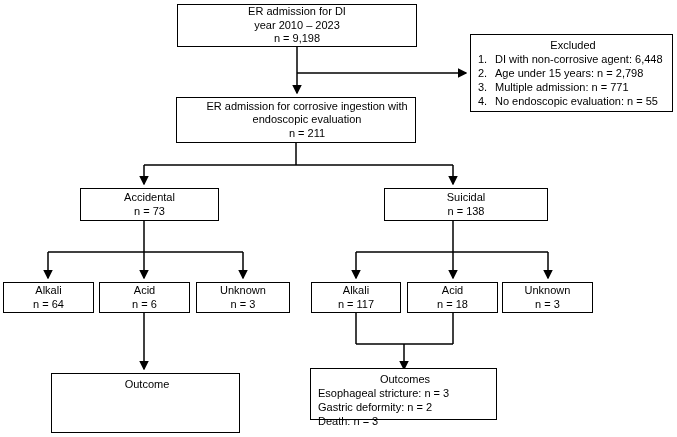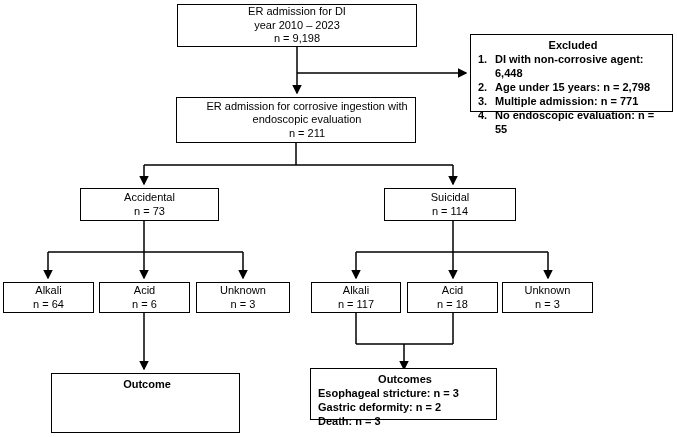--- a/index.html
+++ b/index.html
@@ -32,35 +32,34 @@
     line-height: 13.5px;
     text-align: left;
     color: #000000;
   }
   .box.list {
     align-items: stretch;
     justify-content: flex-start;
     text-align: left;
     padding: 3px 4px 12px 7px;
     line-height: 14px;
-    font-weight: bold;
   }
   .box.list .box-title {
     text-align: center;
     width: 100%;
   }
   .lrow { display: flex; }
   .lnum { width: 17px; flex: 0 0 17px; }
   .ltext { flex: 1; }
   
   .b-admission   { left:177px; top:4px;   width:240px; height:43px; }
   .b-excluded    { left:470px; top:34px;  width:203px; height:78px; }
   .b-corrosive   { left:176px; top:97px;  width:240px; height:46px;padding-left:22px; }
   .b-accidental  { left:80px;  top:188px; width:139px; height:33px; }
-  .b-suicidal    { left:384px; top:188px; width:132px; height:33px; }
+  .b-suicidal    { left:384px; top:188px; width:164px; height:33px; }
   .b-acc-alkali  { left:3px;   top:282px; width:91px;  height:31px; }
   .b-acc-acid    { left:99px;  top:282px; width:91px;  height:31px; }
   .b-acc-unknown { left:196px; top:282px; width:94px;  height:31px; }
   .b-sui-alkali  { left:311px; top:282px; width:90px;  height:31px; }
   .b-sui-acid    { left:407px; top:282px; width:91px;  height:31px; }
   .b-sui-unknown { left:502px; top:282px; width:91px;  height:31px; }
   .b-outcome-acc { left:51px;  top:373px; width:189px; height:60px;gap:40px; }
   .b-outcome-sui { left:310px; top:368px; width:187px; height:52px; }
 </style>
 </head>
@@ -137,21 +136,21 @@
     <div>endoscopic evaluation</div>
     <div>n = 211</div>
   </div>
 
   <div class="box b-accidental">
     <div>Accidental</div>
     <div>n = 73</div>
   </div>
   <div class="box b-suicidal">
     <div>Suicidal</div>
-    <div>n = 114</div>
+    <div>n = 138</div>
   </div>
 
   <div class="box b-acc-alkali">
     <div>Alkali</div>
     <div>n = 64</div>
   </div>
   <div class="box b-acc-acid">
     <div>Acid</div>
     <div>n = 6</div>
   </div>

